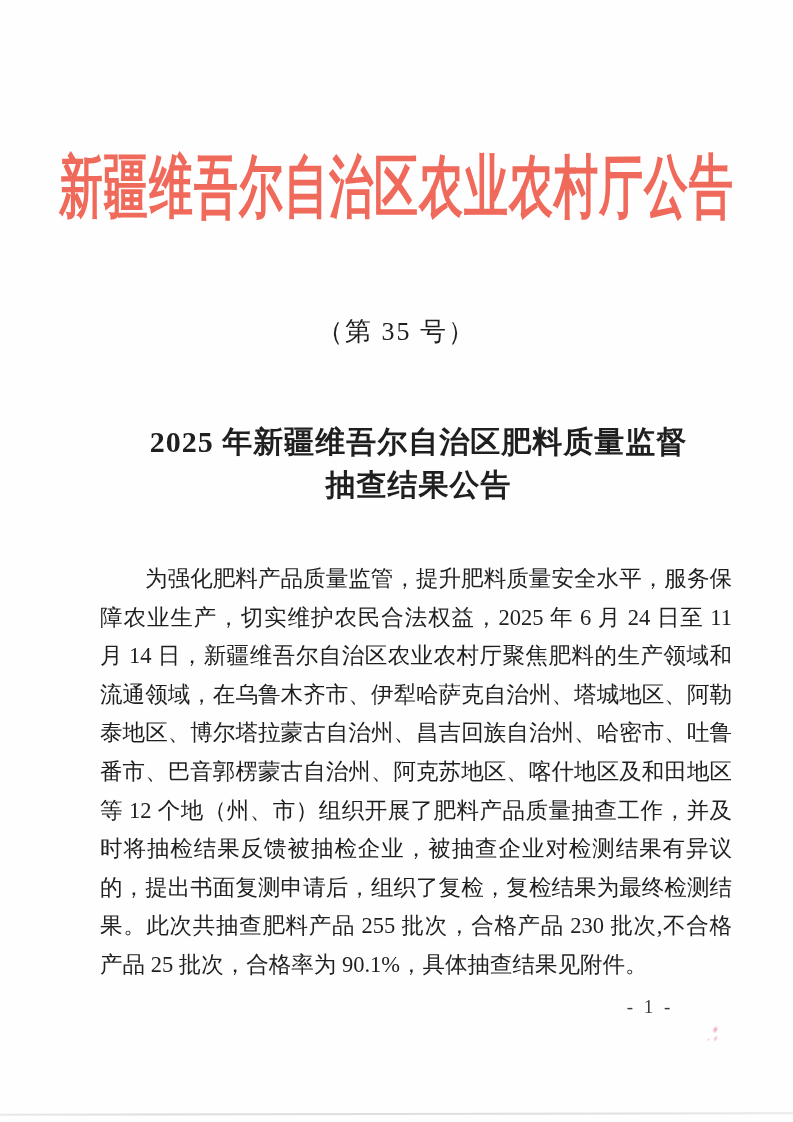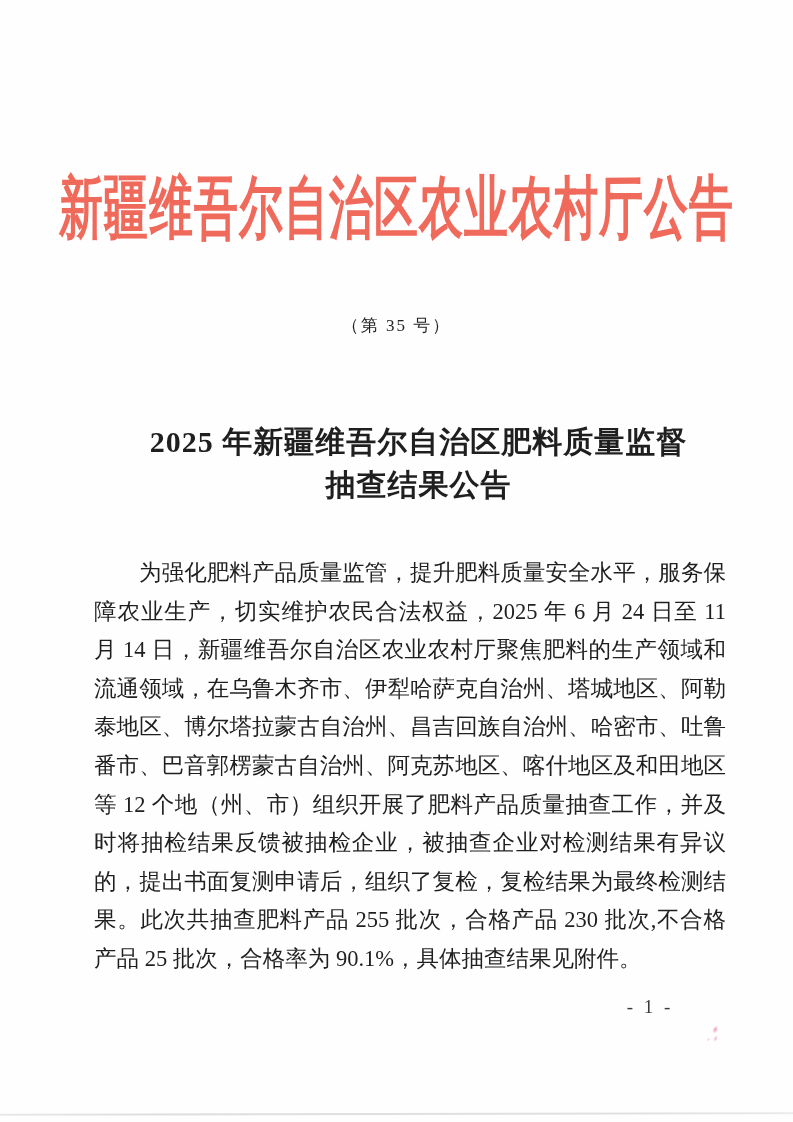--- a/index.html
+++ b/index.html
@@ -17,40 +17,40 @@
     color: #1f1f1f;
   }
   .red-title {
     position: absolute;
     top: 158px;
     left: 0;
     width: 793px;
     height: 80px;
     margin: 0;
     display: flex;
-    align-items: flex-end;
+    align-items: flex-start;
     justify-content: center;
     color: #f06a5c; 
     font-weight: bold;
     font-size: 44px;
     letter-spacing: 1px;
     white-space: nowrap;
   }
   .red-title .stretch {
     display: inline-block;
     transform: scaleY(1.55);
     transform-origin: center;
   }
   .issue-no {
     position: absolute;
     top: 314px;
     left: 0;
     width: 793px;
     text-align: center;
-    font-size: 17px;
+    font-size: 26px;
     letter-spacing: 2px;
   }
   .doc-title {
     position: absolute;
     top: 420px;
     left: 0;
     width: 793px;
     margin: 0;
     text-align: center;
     font-weight: bold;
@@ -58,21 +58,21 @@
     line-height: 43px;
     letter-spacing: 1px;
     padding-left: 22px;
   }
   .doc-title span { display: block; }
   .body-par {
     position: absolute;
     top: 544px;
     left: 84px;
     width: 632px;
-    margin: 10px;
+    margin: 16px;
     font-size: 22.5px;
     line-height: 38.6px;
     text-align: justify;
     text-indent: 2em;
     letter-spacing: 0;
   }
   .page-no {
     position: absolute;
     top: 996px;
     left: 600px;

